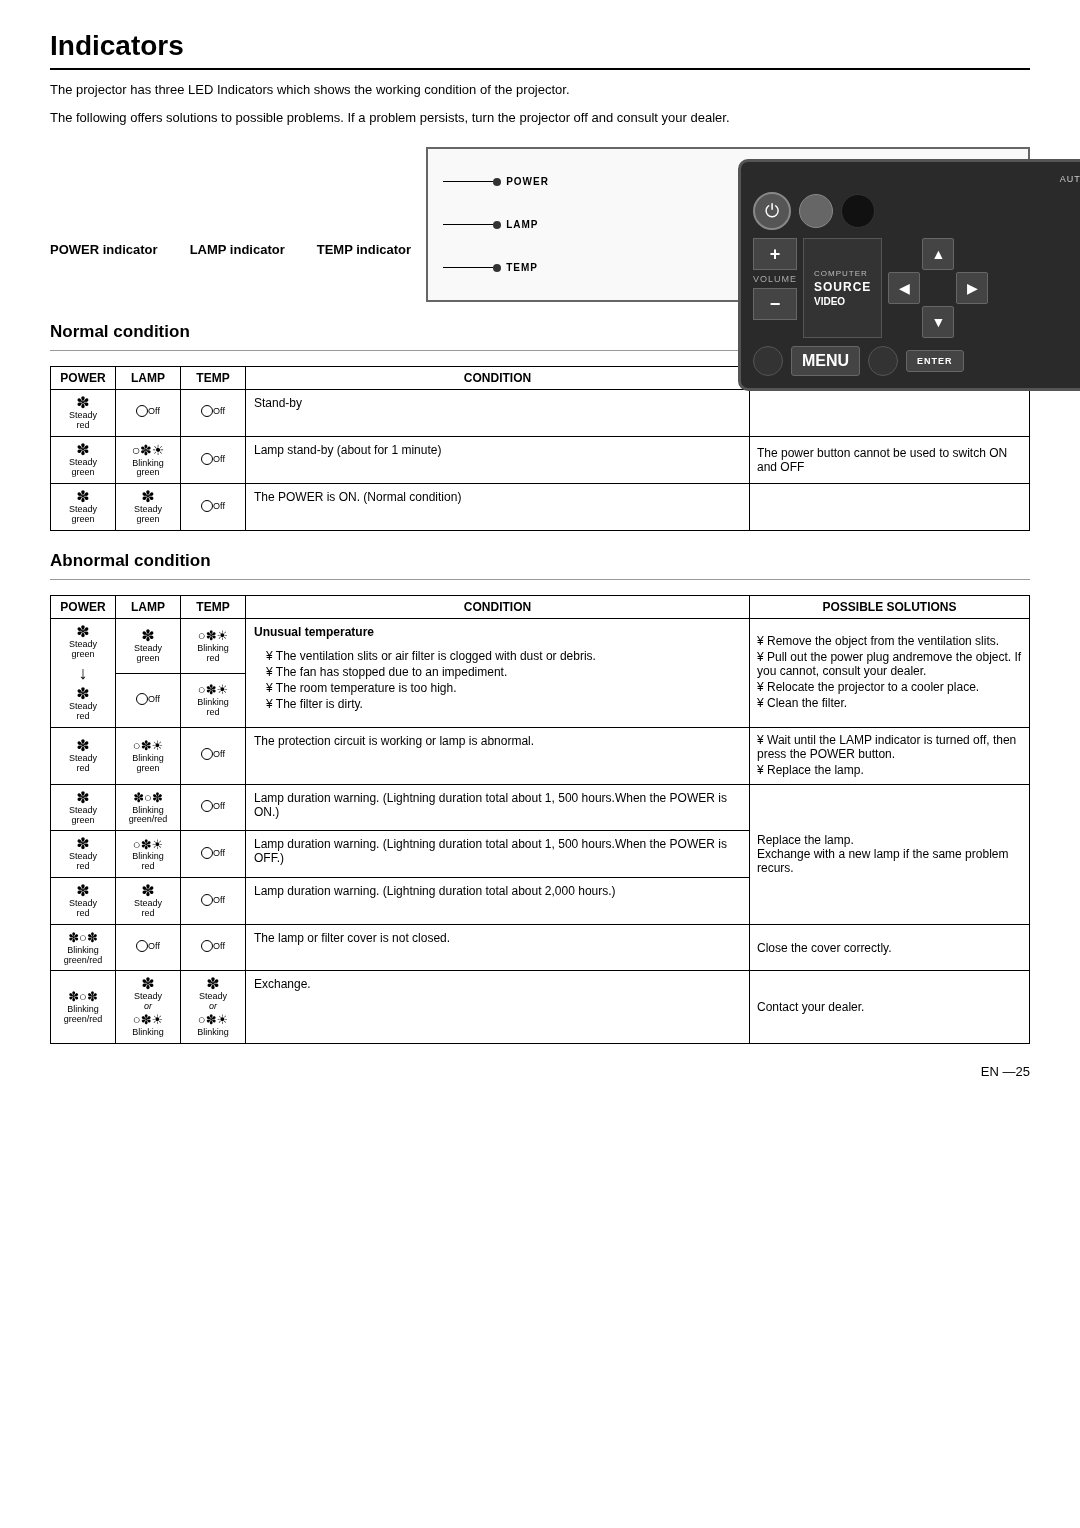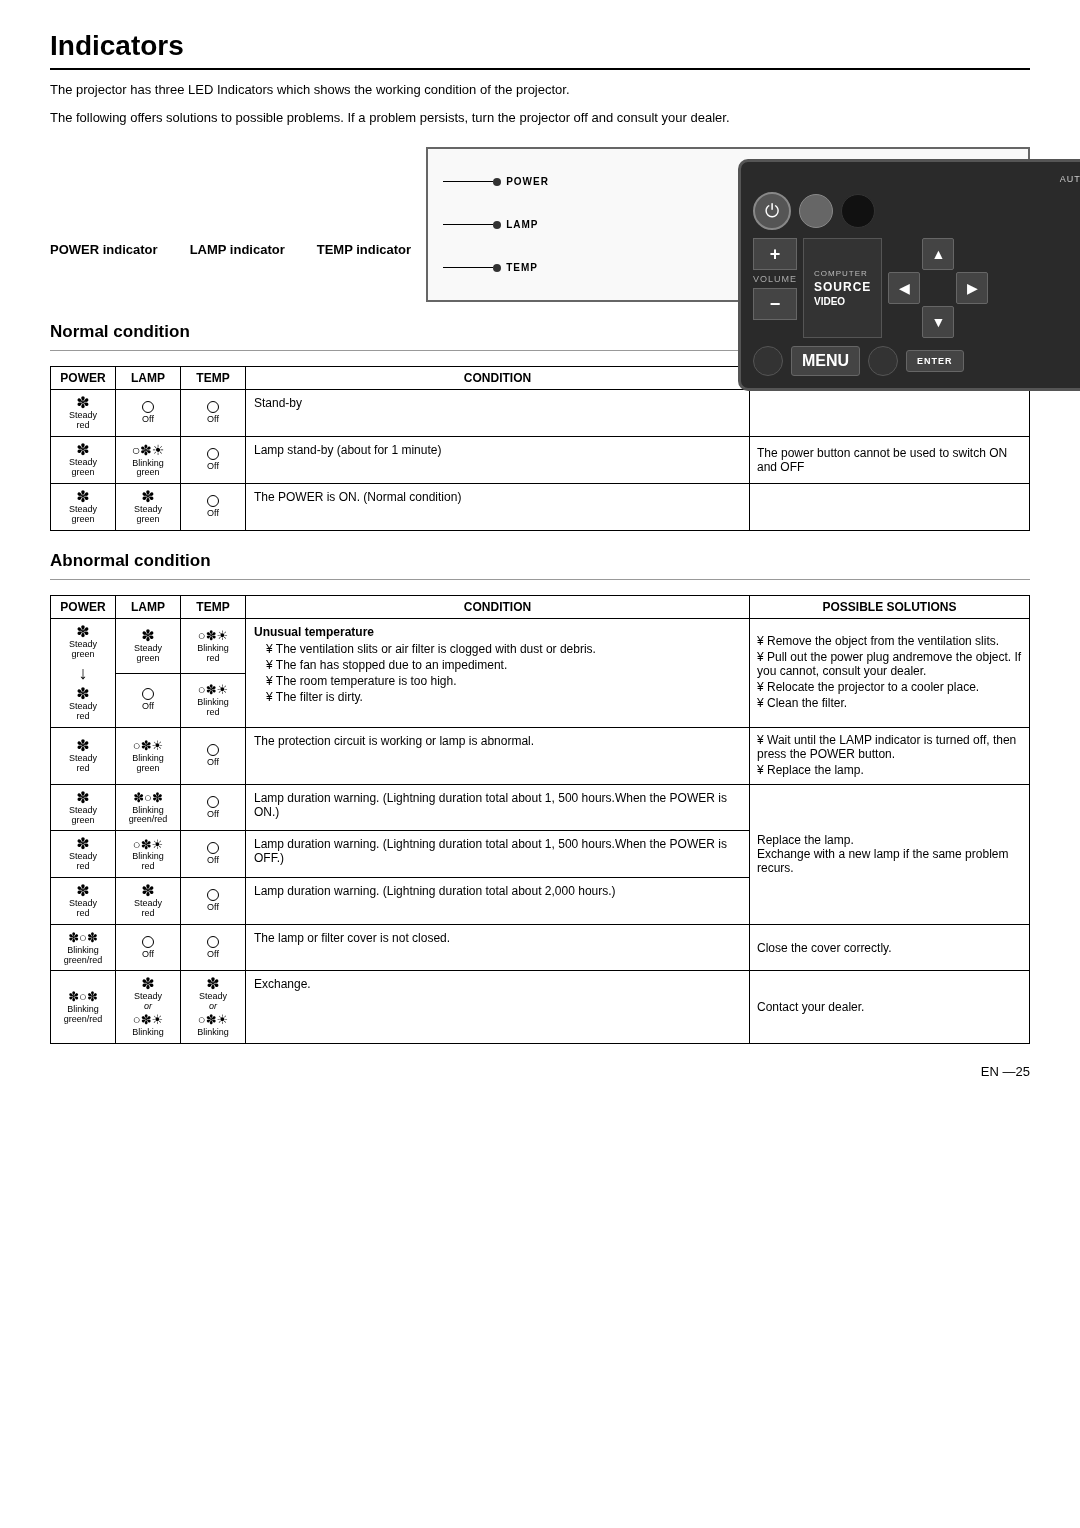--- a/index.html
+++ b/index.html
@@ -98,21 +98,21 @@
       font-size: 16px;
       line-height: 1;
     }
     .icon-label {
       font-size: 9px;
       line-height: 1.1;
     }
 
     .icon-off {
       display: inline-flex;
-      flex-direction: column;
+      flex-direction: row;
       align-items: center;
       font-size: 10px;
     }
     .circle-empty {
       width: 12px;
       height: 12px;
       border-radius: 50%;
       border: 1px solid #000;
       display: inline-block;
       margin-bottom: 2px;
@@ -131,21 +131,21 @@
       line-height: 1;
       display: block;
       text-align: center;
     }
 
     .condition-cell {
       vertical-align: top;
       padding: 6px 8px;
     }
 
-    .condition-cell p { margin-bottom: 3px; }
+    .condition-cell p { margin-bottom: 10px; }
     .condition-cell ul { margin-left: 12px; }
     .condition-cell ul li { margin-bottom: 2px; list-style: none; }
     .condition-cell ul li::before { content: "¥ "; }
 
     .solutions-cell ul { margin-left: 0; }
     .solutions-cell ul li { list-style: none; margin-bottom: 2px; }
     .solutions-cell ul li::before { content: "¥ "; }
 
     .en-page {
       text-align: right;

